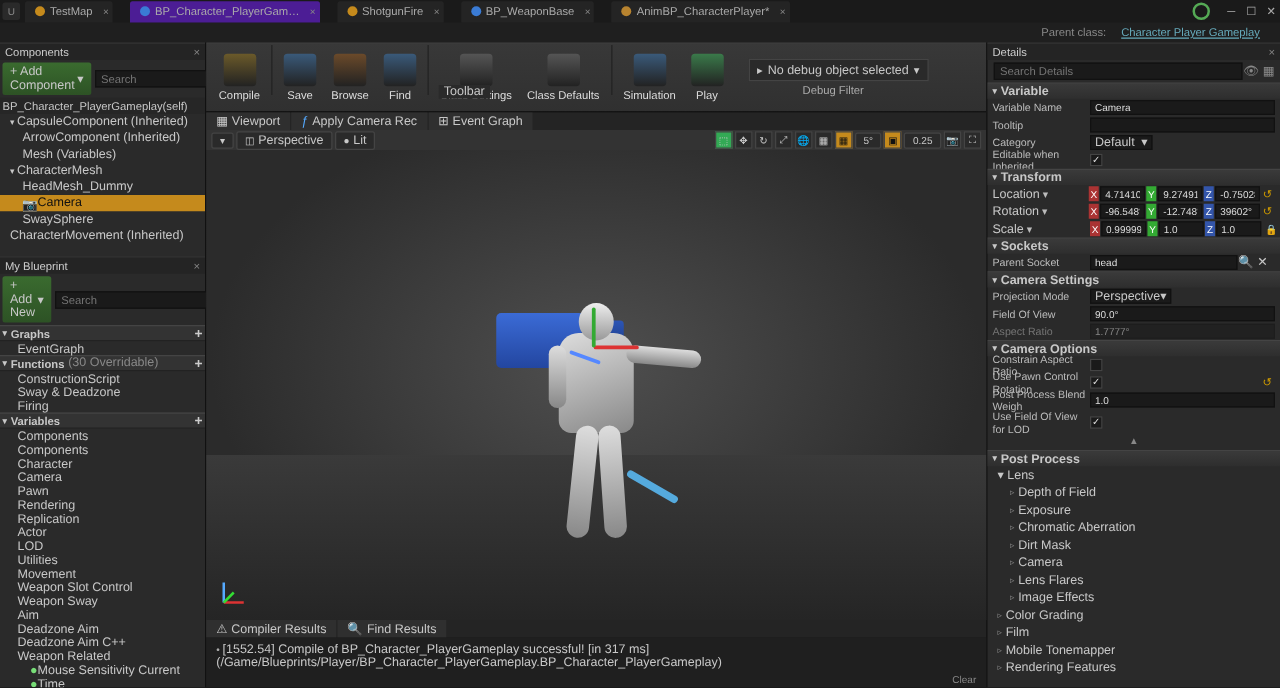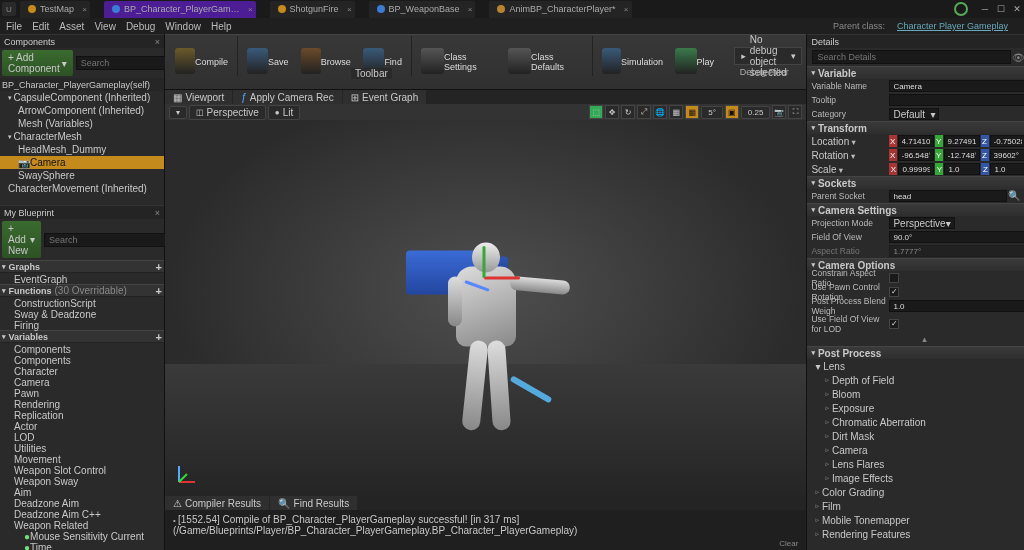--- a/index.html
+++ b/index.html
@@ -19,21 +19,21 @@
 .win-controls span{width:10px;height:14px;display:flex;align-items:center;justify-content:center;font-size:9px;color:#aaa}
 .green-ring{width:14px;height:14px;border:2px solid #5a5;border-radius:50%;margin-right:6px}
 
 
 .menubar{height:16px;display:flex;align-items:center;padding:0 6px;background:#1f1f1f}
 .menubar span{margin-right:10px;font-size:10px;color:#bbb}
 
 
 .toolbar-wrap{height:56px;background:linear-gradient(#383838,#303030);display:flex;align-items:center;padding:0 4px;border-top:1px solid #444;border-bottom:1px solid #111}
 .toolbar-label{position:absolute;top:34px;left:186px;font-size:9px;color:#888;background:#2a2a2a;padding:0 4px;z-index:2}
-.tbtn{display:flex;flex-direction:row;align-items:center;justify-content:center;padding:0 6px;height:52px;min-width:34px}
+.tbtn{display:flex;flex-direction:column;align-items:center;justify-content:center;padding:0 6px;height:52px;min-width:34px}
 .tbtn .ic{width:26px;height:26px;border-radius:3px;margin-bottom:2px}
 .tbtn .lb{font-size:9px;color:#ddd}
 .tsep{width:1px;height:40px;background:#222;margin:0 3px}
 .debug-sel{background:#2a2a2a;border:1px solid #444;padding:2px 6px;font-size:9px;display:flex;align-items:center;margin-left:8px;height:18px}
 .debug-filter{font-size:9px;color:#aaa;margin:0 8px}
 
 
 .main{display:flex;height:calc(550px - 18px - 16px);}
 .left{width:165px;background:#2a2a2a;display:flex;flex-direction:column;border-right:1px solid #111}
 .center{flex:1;display:flex;flex-direction:column;background:#1a1a1a}
@@ -145,29 +145,20 @@
     </div>
   <div class="win-controls">
     <div class="green-ring"></div>
     <span>─</span>
     <span>☐</span>
     <span>✕</span>
   </div>
 </div>
 
 <div class="menubar">
-  <div id="menu-items" style="display:flex">
-      <span>File</span>
-      <span>Edit</span>
-      <span>Asset</span>
-      <span>View</span>
-      <span>Debug</span>
-      <span>Window</span>
-      <span>Help</span>
-    </div>
   <div class="sp"></div>
   <span style="color:#888;font-size:9px">Parent class: </span>
   <span style="color:#6ab;font-size:9px;text-decoration:underline;margin-left:2px">Character Player Gameplay</span>
 </div>
 
 <div class="main">
 
   <div class="left">
 
     <div class="panel-hdr">
@@ -469,20 +460,26 @@
       </div>
     <div class="det-row">
         <span class="lb">Category</span>
         <div class="val">
           <div class="sel-box">
             <span>Default</span>
             <span style="margin-left:auto">▾</span>
           </div>
         </div>
       </div>
+    <div class="det-row">
+        <span class="lb">Editable when Inherited</span>
+        <div class="val">
+          <div class="chk on"></div>
+        </div>
+      </div>
 
     <div class="det-hdr">
         <span class="tri">▾</span>
         <span>Transform</span>
       </div>
     <div class="det-row">
         <span class="lb"><span>Location</span> ▾</span>
         <div class="val">
           <span class="vec-lbl x">X</span>
           <input class="inp sm" value="4.7141018" style="">
@@ -595,24 +592,20 @@
     <div class="det-row" style="padding-left:8px">
         <span>▾ <span>Lens</span></span>
       </div>
     <div id="lens-items">
         <div class="det-row" style="padding-left:18px">
           <span style="font-size:7px;margin-right:3px;color:#888">▹</span>
           <span>Depth of Field</span>
         </div>
         <div class="det-row" style="padding-left:18px">
           <span style="font-size:7px;margin-right:3px;color:#888">▹</span>
-          <span>Bloom</span>
-        </div>
-        <div class="det-row" style="padding-left:18px">
-          <span style="font-size:7px;margin-right:3px;color:#888">▹</span>
           <span>Exposure</span>
         </div>
         <div class="det-row" style="padding-left:18px">
           <span style="font-size:7px;margin-right:3px;color:#888">▹</span>
           <span>Chromatic Aberration</span>
         </div>
         <div class="det-row" style="padding-left:18px">
           <span style="font-size:7px;margin-right:3px;color:#888">▹</span>
           <span>Dirt Mask</span>
         </div>

